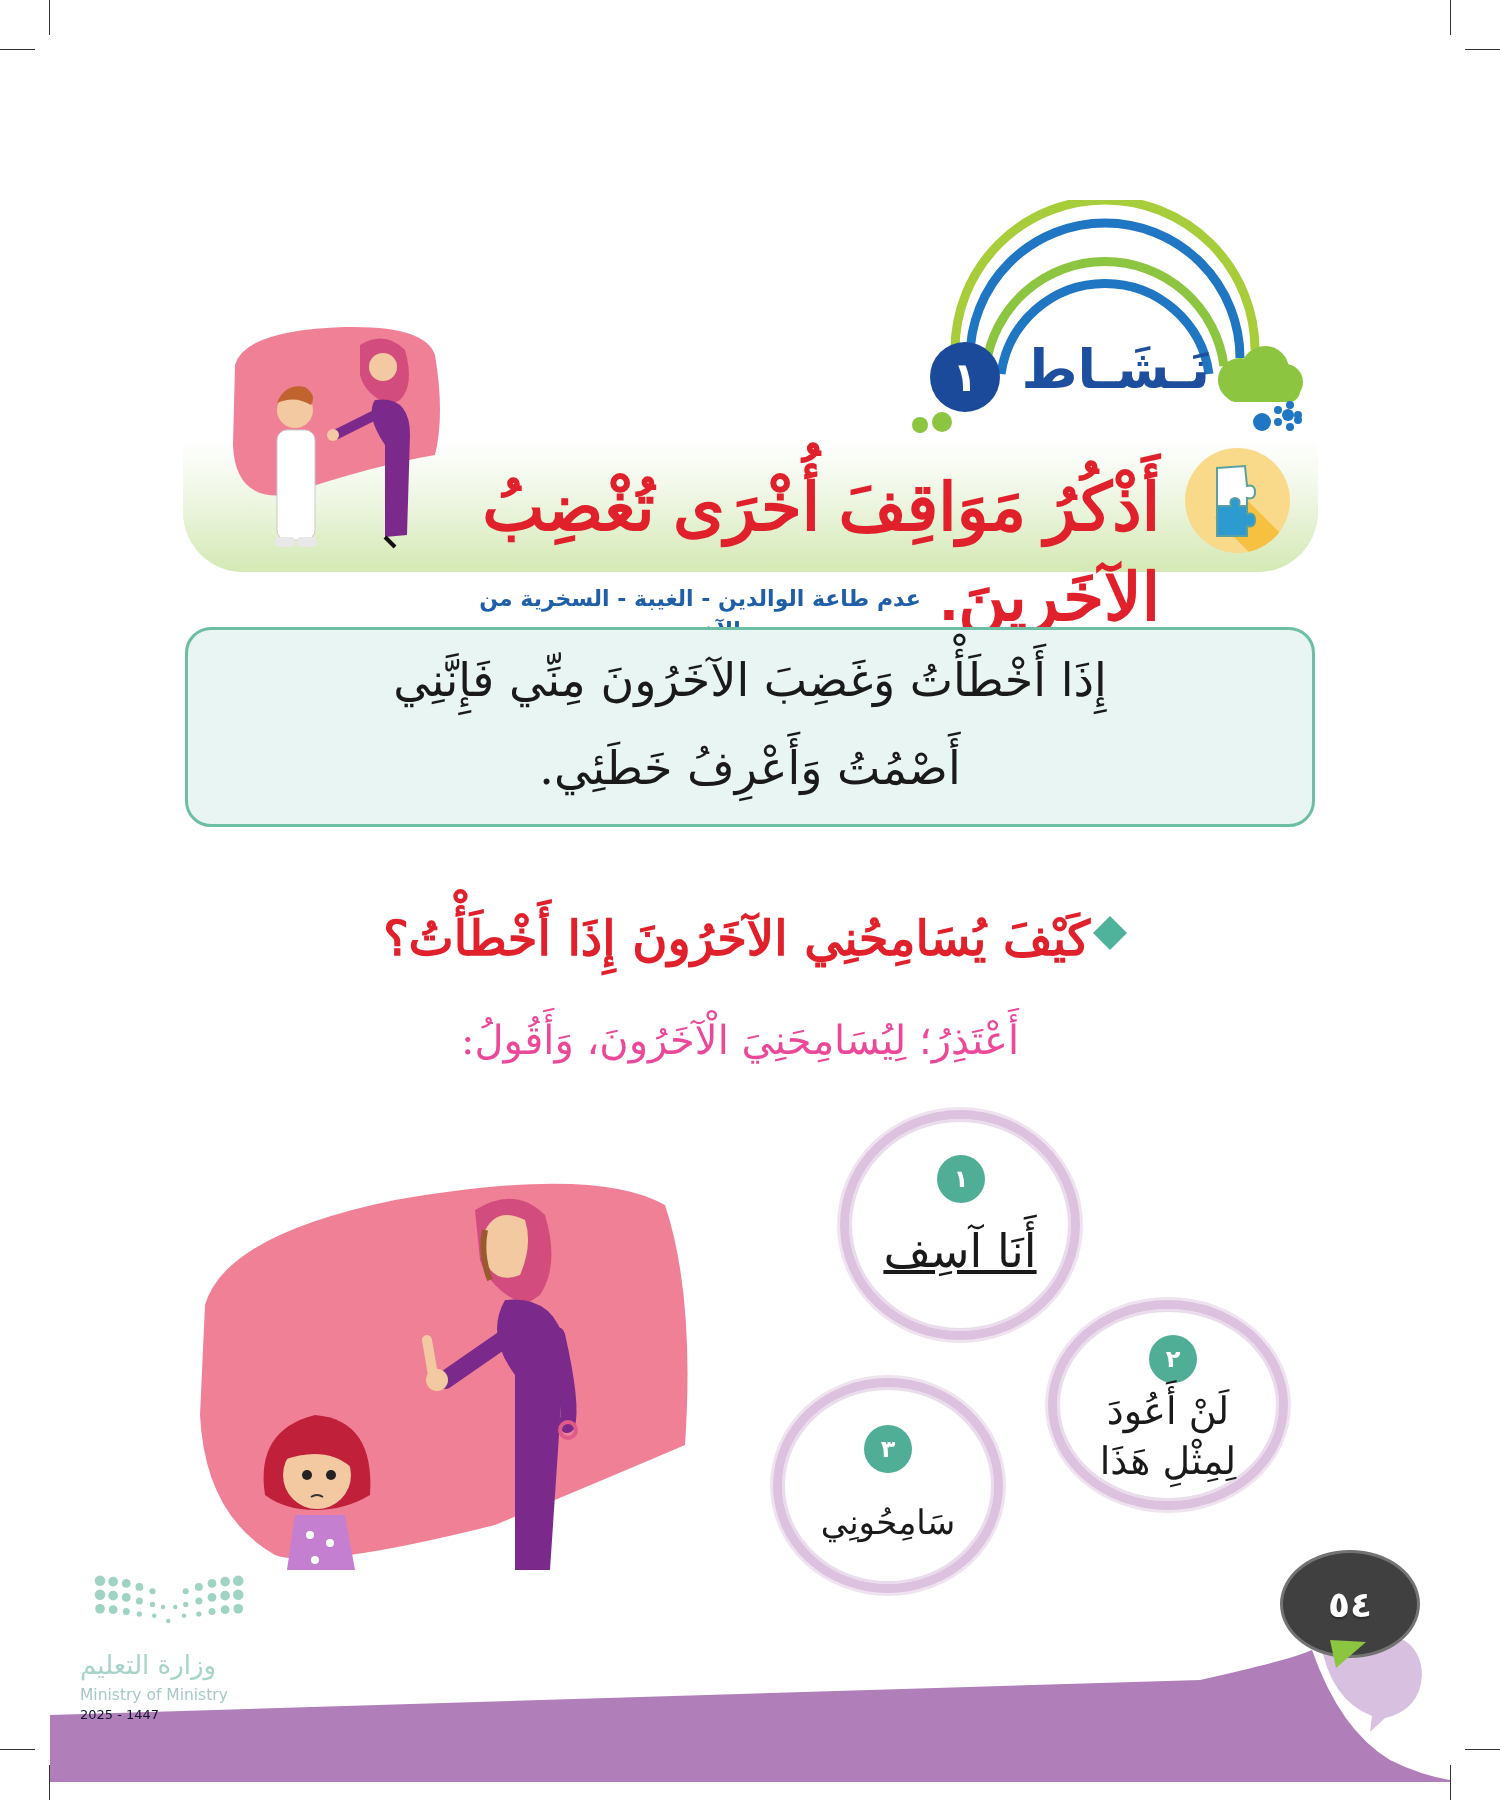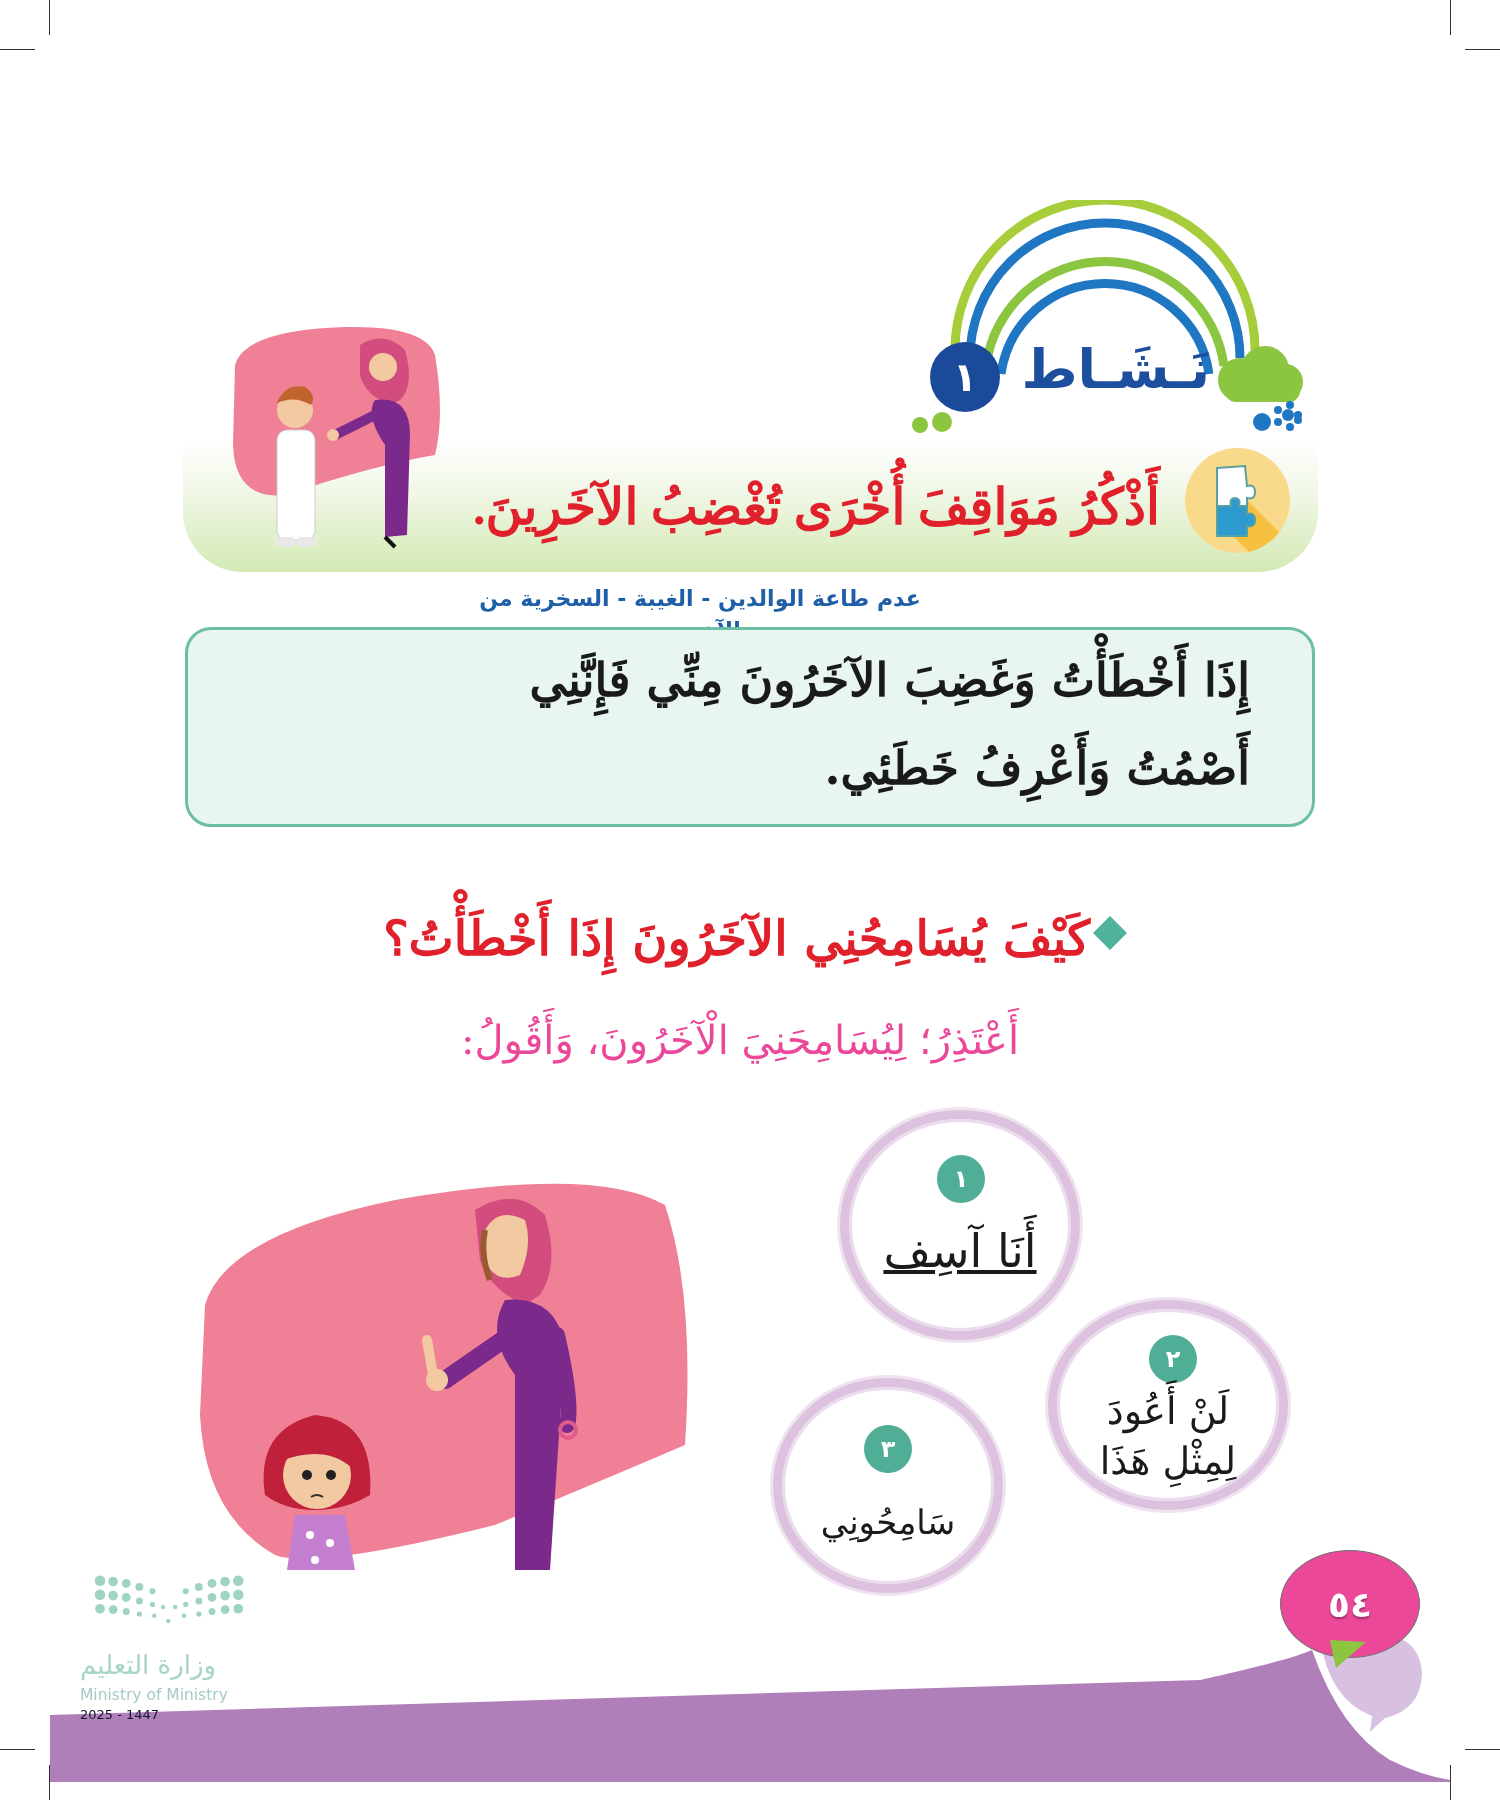--- a/index.html
+++ b/index.html
@@ -26,22 +26,22 @@
 
     
     .task-band {
       position: absolute; left: 183px; top: 440px; width: 1135px; height: 132px;
       border-radius: 0 0 70px 70px / 0 0 70px 70px;
       background: linear-gradient(to bottom, #ffffff 0%, #f0f7e6 40%, #d4e9b4 100%);
       border-bottom-left-radius: 60px; border-bottom-right-radius: 60px;
     }
     .task-text {
       position: absolute; left: 460px; top: 462px; width: 700px; height: 90px;
-      color: #e0202a; font-size: 50px; font-weight: bold; direction: rtl; text-align: right;
-      font-family: Liberation Serif, serif; line-height: 90px;
+      color: #e0202a; font-size: 66px; font-weight: bold; direction: rtl; text-align: right;
+      font-family: Liberation Sans, sans-serif; line-height: 90px;
     }
     .puzzle-badge {
       position: absolute; left: 1185px; top: 448px; width: 105px; height: 105px; border-radius: 50%;
       background: #f9d98a; overflow: hidden;
     }
     .hint-text {
       position: absolute; left: 440px; top: 583px; width: 520px; height: 32px;
       color: #1e5fa8; font-size: 22px; font-weight: bold; direction: rtl; text-align: center;
       line-height: 32px;
     }
@@ -49,22 +49,22 @@
     
     .scene-small { position: absolute; left: 225px; top: 325px; width: 240px; height: 230px; }
     .scene-large { position: absolute; left: 195px; top: 1175px; width: 540px; height: 395px; }
 
     
     .rule-box {
       position: absolute; left: 185px; top: 627px; width: 1130px; height: 200px;
       background: #e8f5f2; border: 3px solid #6dbfa4; border-radius: 26px; box-sizing: border-box;
     }
     .rule-line {
-      position: absolute; width: 1000px; height: 80px; left: 250px; direction: rtl; text-align: right;
-      color: #1a1a1a; font-size: 46px; font-weight: bold; font-family: "DejaVu Serif", serif;
+      position: absolute; width: 1000px; height: 80px; left: 250px; direction: rtl; text-align: center;
+      color: #1a1a1a; font-size: 46px; font-weight: normal; font-family: "DejaVu Serif", serif;
       line-height: 80px;
     }
 
     
     .diamond {
       position: absolute; left: 1098px; top: 921px; width: 24px; height: 24px; background: #4fb39b;
       transform: rotate(45deg);
     }
     .question {
       position: absolute; left: 330px; top: 898px; width: 760px; height: 80px;
@@ -106,21 +106,21 @@
     }
     .ministry-year {
       position: absolute; left: 80px; top: 1706px; width: 120px; height: 18px;
       color: #0f172a; font-size: 13px; line-height: 18px;
     }
 
     
     .footer-svg { position: absolute; left: 0; top: 1560px; width: 1500px; height: 240px; }
     .page-bubble {
       position: absolute; left: 1280px; top: 1550px; width: 140px; height: 108px; border-radius: 50%;
-      background: #ec4899; border: 1px solid #737373; box-sizing: border-box;
+      background: #404040; border: 3px solid #737373; box-sizing: border-box;
       display: flex; align-items: center; justify-content: center;
       color: #fff; font-size: 36px; font-weight: bold; text-shadow: 0 2px 2px rgba(0,0,0,0.35);
     }
   </style>
 </head>
 <body>
 
 <div class="crop" style="left:49px;top:0;width:1px;height:35px;"></div>
 <div class="crop" style="left:0;top:49px;width:35px;height:1px;"></div>
 <div class="crop" style="left:1450px;top:0;width:1px;height:35px;"></div>

